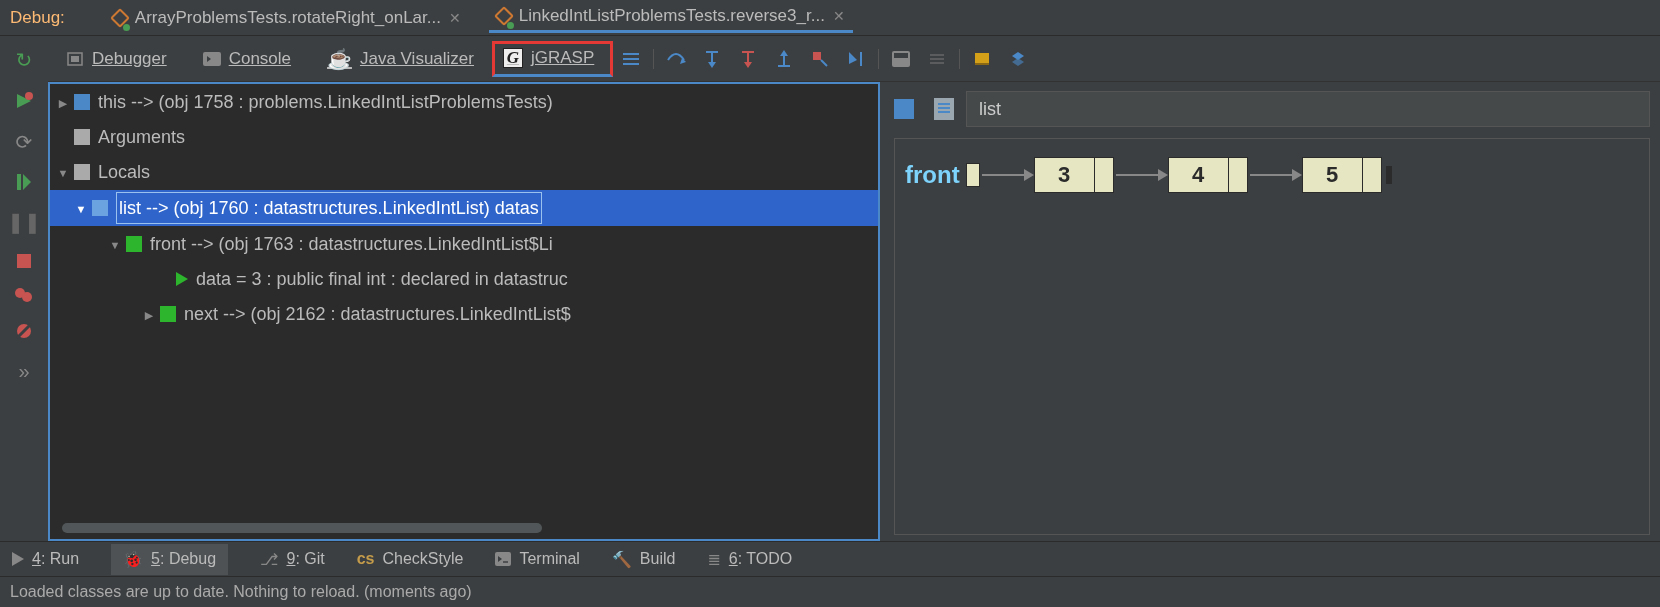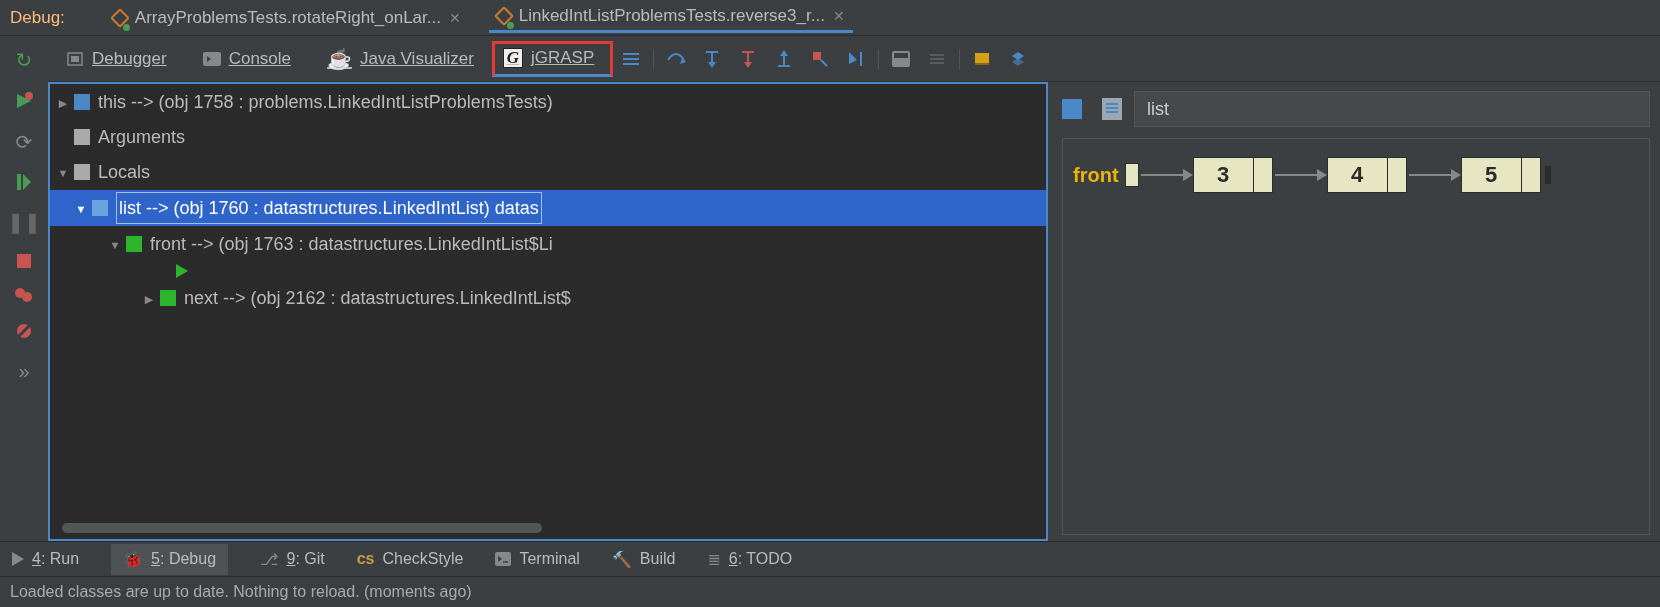--- a/index.html
+++ b/index.html
@@ -20,40 +20,40 @@
 
 .main { flex:1; display:flex; flex-direction:column; min-width:0;}
 .toolbar { height:46px; display:flex; align-items:center; gap:0; border-bottom:1px solid #323232;}
 .tool-tab { padding:8px 18px; font-size:17px; color:#bbb; display:flex; align-items:center; gap:8px; cursor:pointer;text-decoration:underline; }
 .tool-tab.active { border-bottom:3px solid #4a88c7; }
 .red-highlight { border:3px solid #e53935; padding:4px 16px 6px 8px !important; }
 .sep { width:1px; height:20px; background:#555; margin:0 4px;}
 .tool-btn { width:32px; height:32px; display:flex; align-items:center; justify-content:center; cursor:pointer; margin:0 2px;}
 
 .panels { flex:1; display:flex; min-height:0;}
-.tree-panel { width:1000px; border:2px solid #4a88c7; background:#2b2b2b; overflow:hidden; position:relative; font-size:18px; line-height:30px;}
+.tree-panel { width:832px; border:2px solid #4a88c7; background:#2b2b2b; overflow:hidden; position:relative; font-size:18px; line-height:30px;}
 .tree-row { display:flex; align-items:center; padding:2px 6px; white-space:nowrap; overflow:hidden;}
 .tree-row.selected { background:#2f65ca; color:#ffffff;}
 .tri { width:14px; display:inline-block; text-align:center; color:#888; margin-right:4px;}
 .tri.down::before{content:"▼"; font-size:11px;}
 .tri.right::before{content:"▶"; font-size:11px;}
 .sq { width:16px; height:16px; display:inline-block; margin-right:8px;}
 .sq.blue{background:#4a88c7;}
 .sq.grey{background:#aaa;}
 .sq.green{background:#2db52d;}
 .tri-play{ width:0;height:0;border-left:12px solid #2db52d;border-top:7px solid transparent;border-bottom:7px solid transparent;display:inline-block;margin-right:8px;}
 .ind1{padding-left:24px;} .ind2{padding-left:58px;} .ind3{padding-left:92px;} .ind4{padding-left:126px;}
 .hscroll{position:absolute;bottom:6px;left:12px;width:480px;height:10px;background:#515658;border-radius:5px;}
 
 .viz-panel { flex:1; display:flex; flex-direction:column; padding:6px 10px 6px 14px;}
 .viz-header { display:flex; align-items:center; gap:12px; height:42px;}
 .viz-field { flex:1; border:1px solid #555; background:#45494a; color:#ccc; height:36px; display:flex; align-items:center; padding:0 12px; font-size:18px;}
 .viz-body { flex:1; border:1px solid #555; margin-top:8px; padding:18px 10px;}
 .llist { display:flex; align-items:center; gap:0;}
-.frontlab{ font-size:20px; font-weight:bold; color:#eab308; margin-right:6px;}
+.frontlab{ font-size:24px; font-weight:bold; color:#7dd3fc; margin-right:6px;}
 .fbox{width:14px;height:24px;background:#e6e6c3;border:1px solid #2b2b2b;}
 .arrow{ width:50px; height:2px; background:#888; position:relative; margin:0 2px;}
 .arrow::after{content:"";position:absolute;right:-2px;top:-5px;border-left:10px solid #888;border-top:6px solid transparent;border-bottom:6px solid transparent;}
 .node{display:flex;border:1px solid #2b2b2b;height:36px;}
 .node .val{width:60px;background:#e6e6c3;color:#2b2b2b;font-size:22px;font-weight:bold;display:flex;align-items:center;justify-content:center;border-right:1px solid #2b2b2b;}
 .node .ptr{width:18px;background:#e6e6c3;}
 .term{width:6px;height:18px;background:#2b2b2b;margin-left:4px;align-self:center;}
 
 .bottom-tabs { height:36px; display:flex; align-items:center; gap:32px; padding-left:12px; border-top:1px solid #2b2b2b; border-bottom:1px solid #2b2b2b;}
 .btab { display:flex; align-items:center; gap:8px; font-size:16px; cursor:pointer; }
@@ -245,20 +245,21 @@
               <span class="sq blue" style="background:#6ba3e0"></span>
               <span style="border:1px solid #9bc1ee;padding:0 2px">list --&gt; (obj 1760 : datastructures.LinkedIntList)  datas</span>
             </div>
           <div class="tree-row ind2">
               <span class="tri down"></span>
               <span class="sq green"></span>
               <span>front --&gt; (obj 1763 : datastructures.LinkedIntList$Li</span>
             </div>
           <div class="tree-row ind4">
               <span class="tri-play"></span>
+              <span>data = 3  :  public final int : declared in datastruc</span>
             </div>
           <div class="tree-row ind3">
               <span class="tri right"></span>
               <span class="sq green"></span>
               <span>next --&gt; (obj 2162 : datastructures.LinkedIntList$</span>
             </div>
           <div class="hscroll"></div>
         </div>
 
         <div class="viz-panel">

